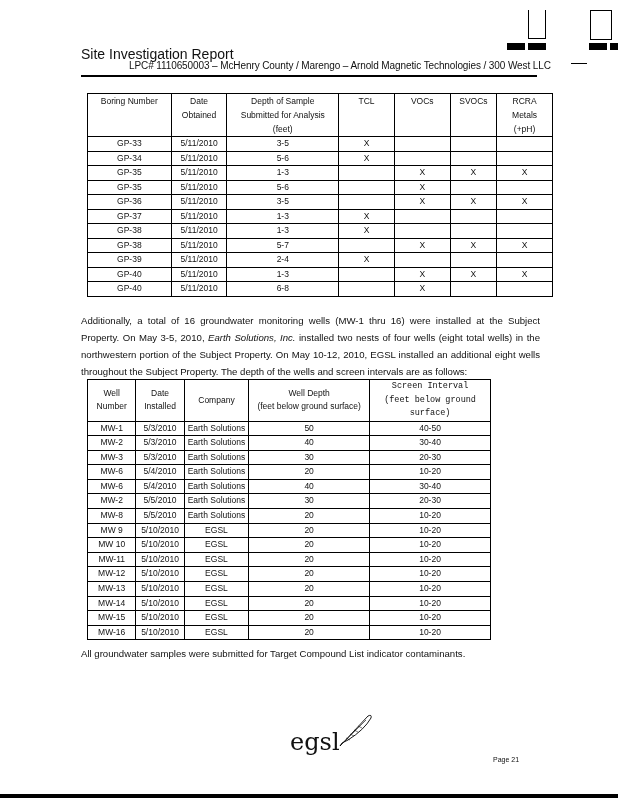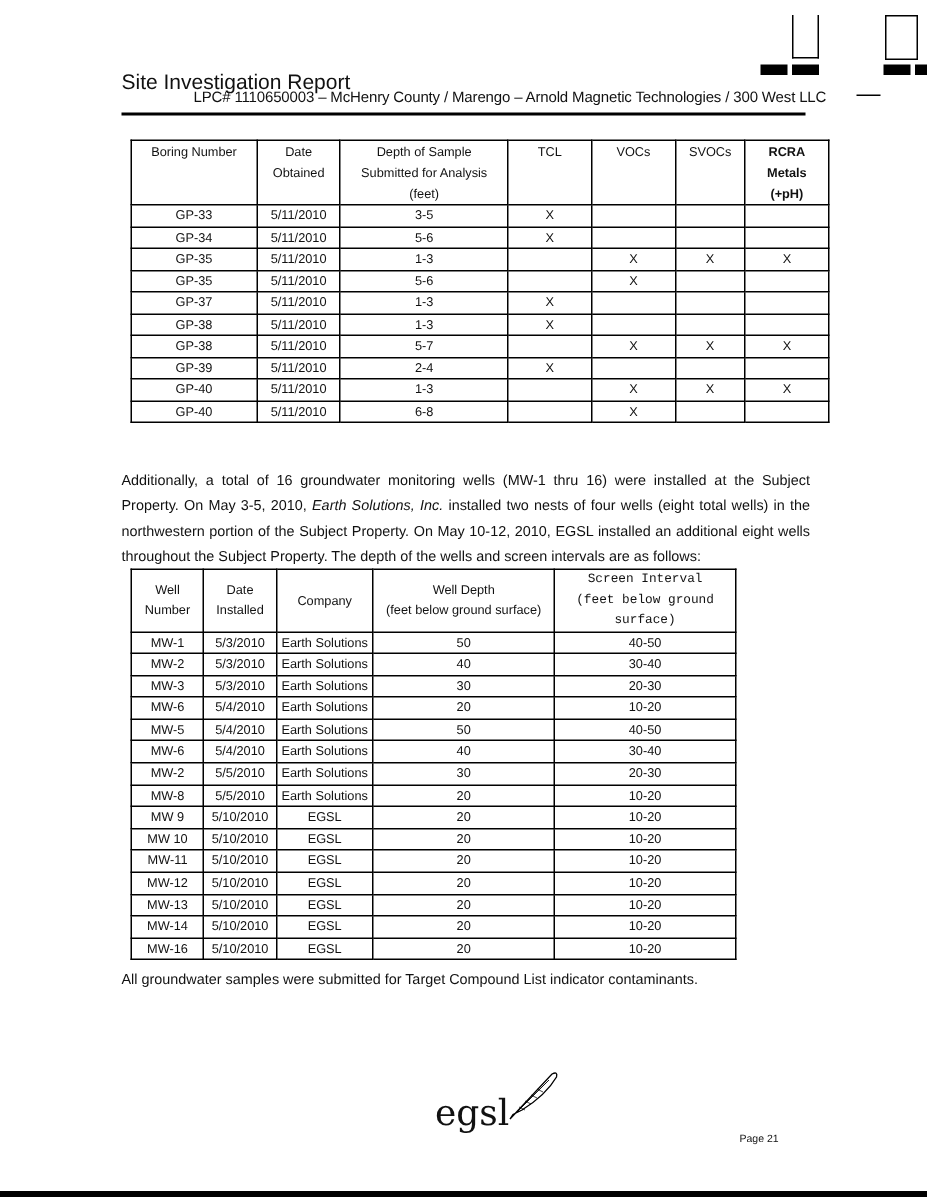--- a/index.html
+++ b/index.html
@@ -55,21 +55,21 @@
         </th>
         <th style="width: 12%;">
           <div>TCL</div>
         </th>
         <th style="width: 12%; margin-top: 12px;">
           <div>VOCs</div>
         </th>
         <th style="width: 10%; margin-top: 38px;">
           <div>SVOCs</div>
         </th>
-        <th style="width: 12%; font-weight: bold;">
+        <th style="width: 12%;">
           <div>RCRA</div>
           <div>Metals</div>
           <div>(+pH)</div>
         </th>
       </tr>
     </thead>
   <tbody id="t1-body">
       <tr>
         <td>GP-33</td>
         <td>5/11/2010</td>
@@ -100,20 +100,29 @@
       <tr>
         <td>GP-35</td>
         <td>5/11/2010</td>
         <td>5-6</td>
         <td></td>
         <td>X</td>
         <td></td>
         <td></td>
       </tr>
       <tr>
+        <td>GP-36</td>
+        <td>5/11/2010</td>
+        <td>3-5</td>
+        <td></td>
+        <td>X</td>
+        <td>X</td>
+        <td>X</td>
+      </tr>
+      <tr>
         <td>GP-37</td>
         <td>5/11/2010</td>
         <td>1-3</td>
         <td>X</td>
         <td></td>
         <td></td>
         <td></td>
       </tr>
       <tr>
         <td>GP-38</td>
@@ -214,27 +223,20 @@
         <td>20-30</td>
       </tr>
       <tr>
         <td>MW-6</td>
         <td>5/4/2010</td>
         <td>Earth Solutions</td>
         <td>20</td>
         <td>10-20</td>
       </tr>
       <tr>
-        <td>MW-5</td>
-        <td>5/4/2010</td>
-        <td>Earth Solutions</td>
-        <td>50</td>
-        <td>40-50</td>
-      </tr>
-      <tr>
         <td>MW-6</td>
         <td>5/4/2010</td>
         <td>Earth Solutions</td>
         <td>40</td>
         <td>30-40</td>
       </tr>
       <tr>
         <td>MW-2</td>
         <td>5/5/2010</td>
         <td>Earth Solutions</td>
@@ -278,20 +280,27 @@
       </tr>
       <tr>
         <td>MW-13</td>
         <td>5/10/2010</td>
         <td>EGSL</td>
         <td>20</td>
         <td>10-20</td>
       </tr>
       <tr>
         <td>MW-14</td>
+        <td>5/10/2010</td>
+        <td>EGSL</td>
+        <td>20</td>
+        <td>10-20</td>
+      </tr>
+      <tr>
+        <td>MW-15</td>
         <td>5/10/2010</td>
         <td>EGSL</td>
         <td>20</td>
         <td>10-20</td>
       </tr>
       <tr>
         <td>MW-16</td>
         <td>5/10/2010</td>
         <td>EGSL</td>
         <td>20</td>

